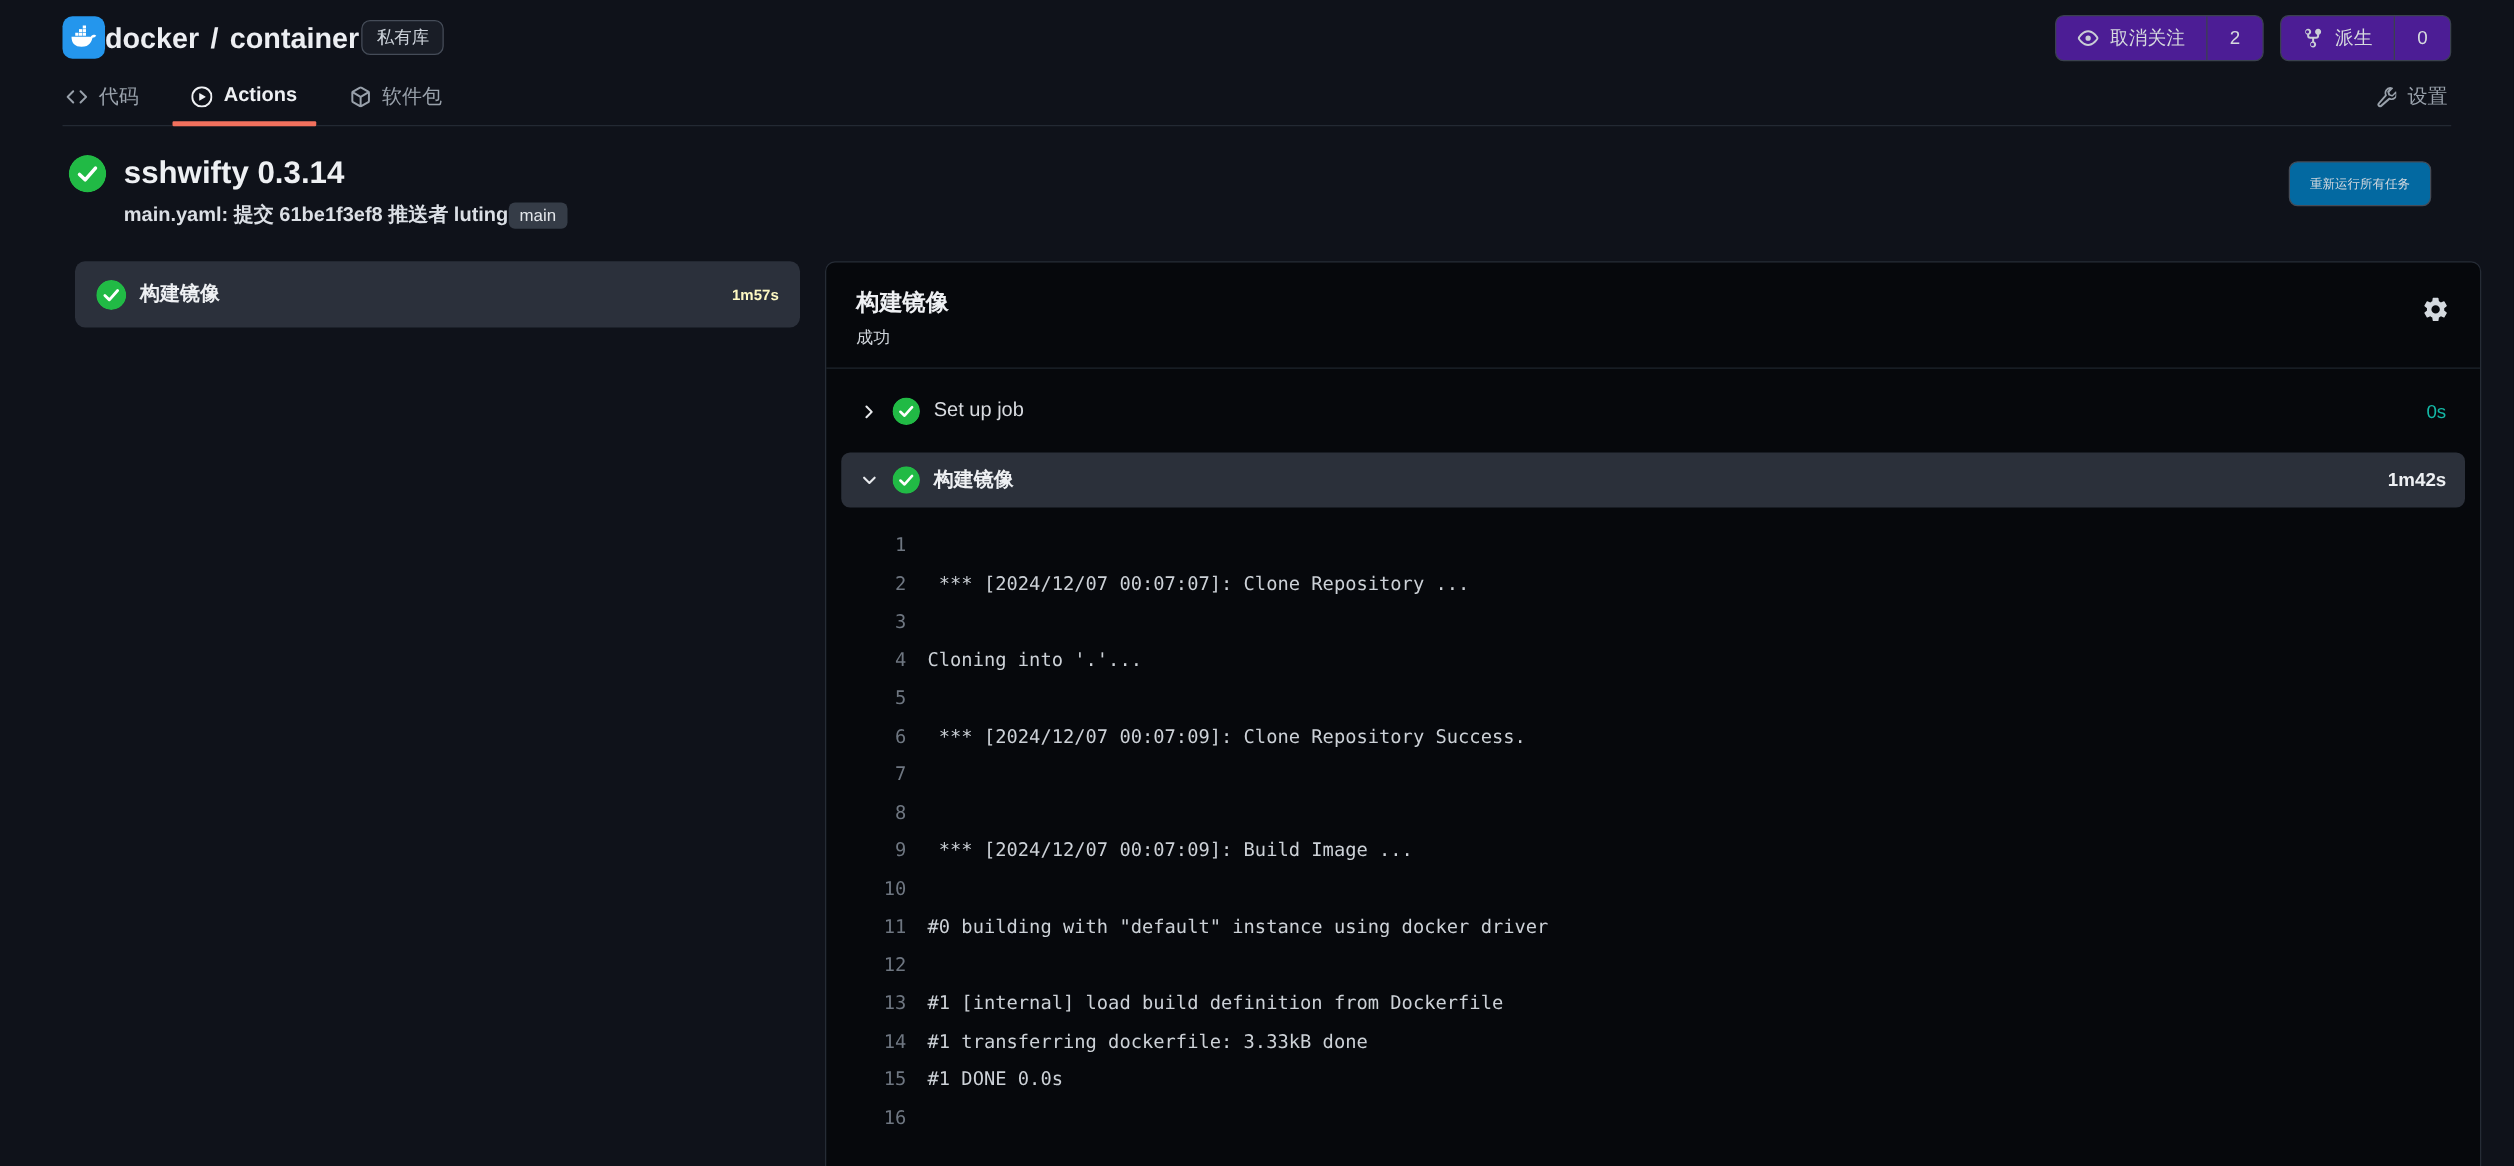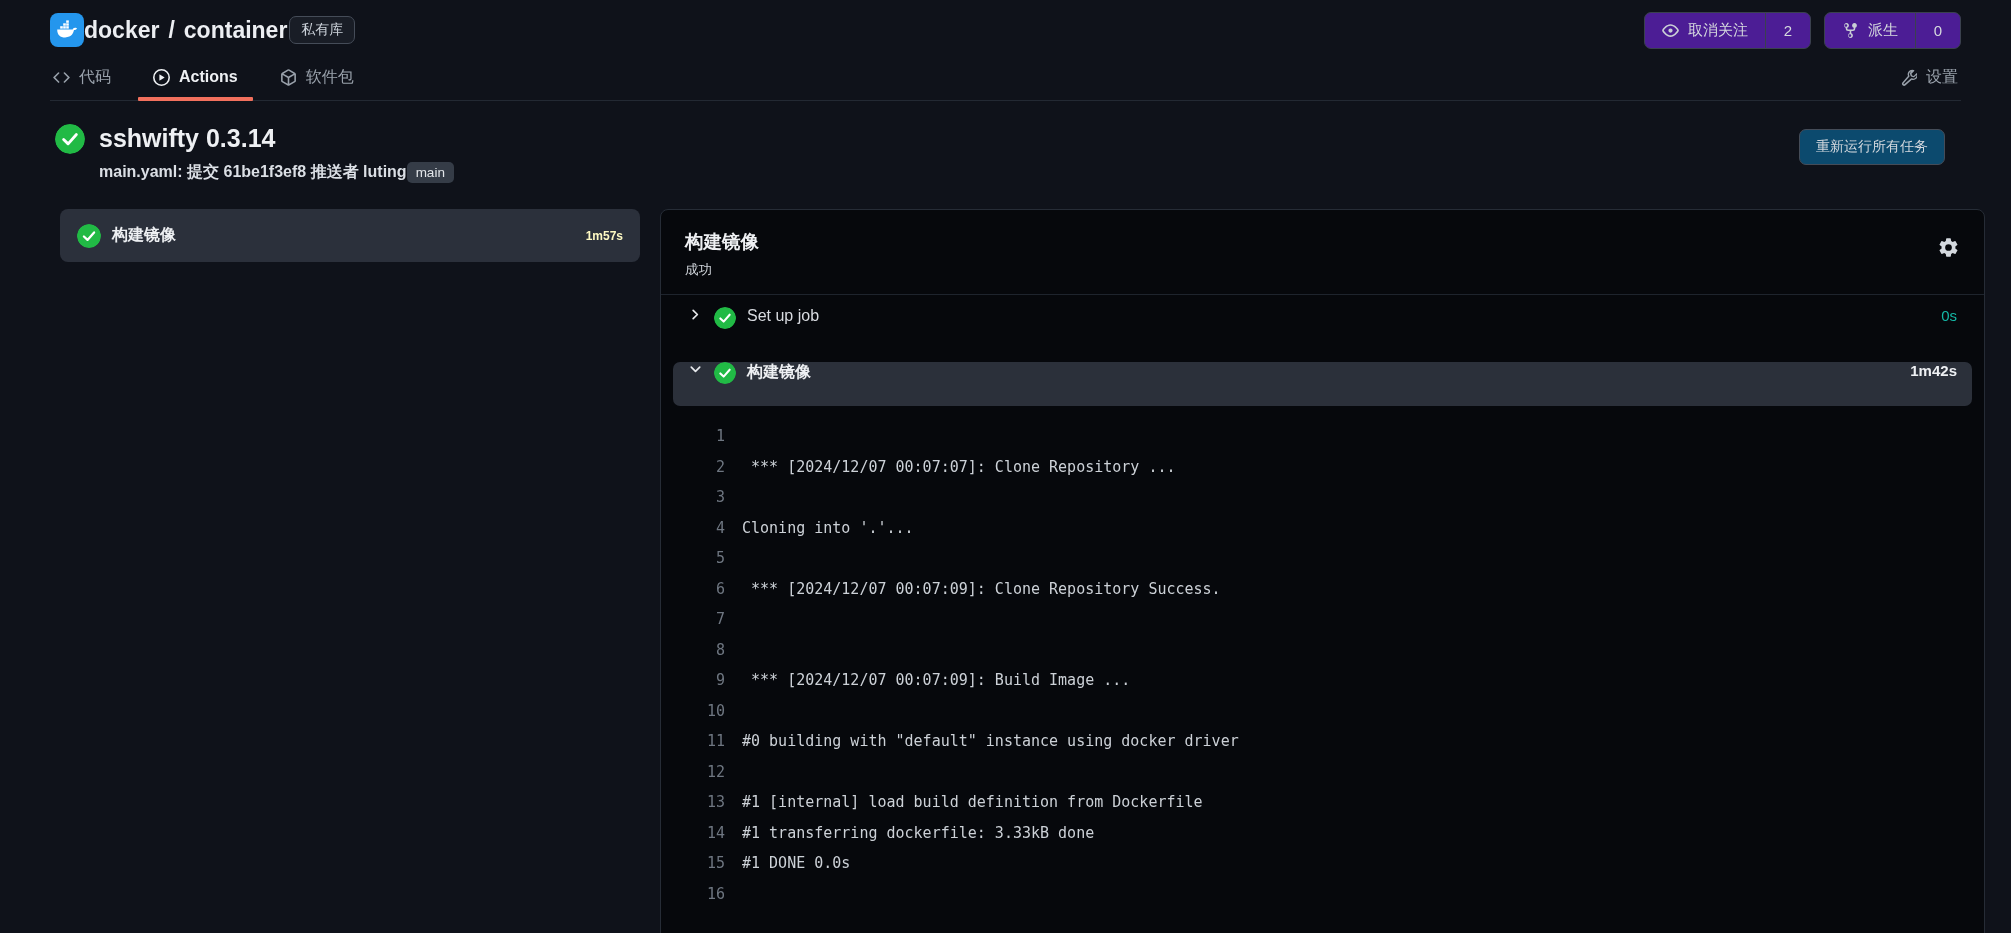--- a/index.html
+++ b/index.html
@@ -49,22 +49,22 @@
   
   .run-header { display:flex; padding:22px 66px 0 55px; gap:14px; align-items:flex-start; }
   .run-title { font-size:25px; font-weight:700; color:#eef0f3; line-height:30px; }
   .run-meta { margin-top:9px; font-size:16px; font-weight:700; color:#dbdfe5; display:flex; align-items:center; }
   .branch-badge {
     font-size:13.5px; font-weight:500; color:#e3e6ea; background:#353c47;
     border-radius:5px; padding:3px 9px; cursor:pointer;
   }
   .rerun {
     margin-left:auto; margin-top:6px; height:36px; padding:0 16px;
-    background:#0c4a6e; border:1px solid #454c58; border-radius:7px;
-    color:#d3d8de; font-size:14px; font-family:Liberation Sans, sans-serif; cursor:pointer;
+    background:#0369a1; border:1px solid #454c58; border-radius:7px;
+    color:#d3d8de; font-size:10px; font-family:Liberation Sans, sans-serif; cursor:pointer;
   }
 
   
   .content { display:flex; gap:20px; padding:26px 26px 0 60px; align-items:flex-start; }
 
   .jobs { width:580px; flex:none; }
   .job-card {
     display:flex; align-items:center; gap:11px; height:53px; padding:0 17px;
     background:#2b303b; border-radius:8px; cursor:pointer;
   }
@@ -78,21 +78,21 @@
   .panel-head { position:relative; padding:19px 24px 15px 24px; border-bottom:1px solid #1e242d; }
   .panel-title { font-size:18.5px; font-weight:700; color:#eef0f3; }
   .panel-status { margin-top:7px; font-size:13.5px; color:#ced3d9; }
   .gear-btn {
     position:absolute; right:22px; top:24px; cursor:pointer; color:#d4d9df;
     background:none; border:none; padding:2px;
   }
 
   .steps { padding:12px 12px 0 12px; }
   .step {
-    display:flex; gap:11px; height:44px; padding:0 15px;
+    display:flex; align-items:center; gap:11px; height:44px; padding:0 15px;
     border-radius:7px; cursor:pointer; color:#d8dbe0;
   }
   .step.expanded { background:#2b303a; }
   .step-name { font-size:16px; }
   .step.expanded .step-name { font-weight:700; color:#eef0f3; }
   .step-dur { margin-left:auto; font-size:15px; color:#14b8a6; }
   .step.expanded .step-dur { font-weight:700; color:#eef0f3; }
   .chev { color:#e7e9ec; width:15px; height:15px; flex:none; }
   .step + .step { margin-top:11px; }
 

